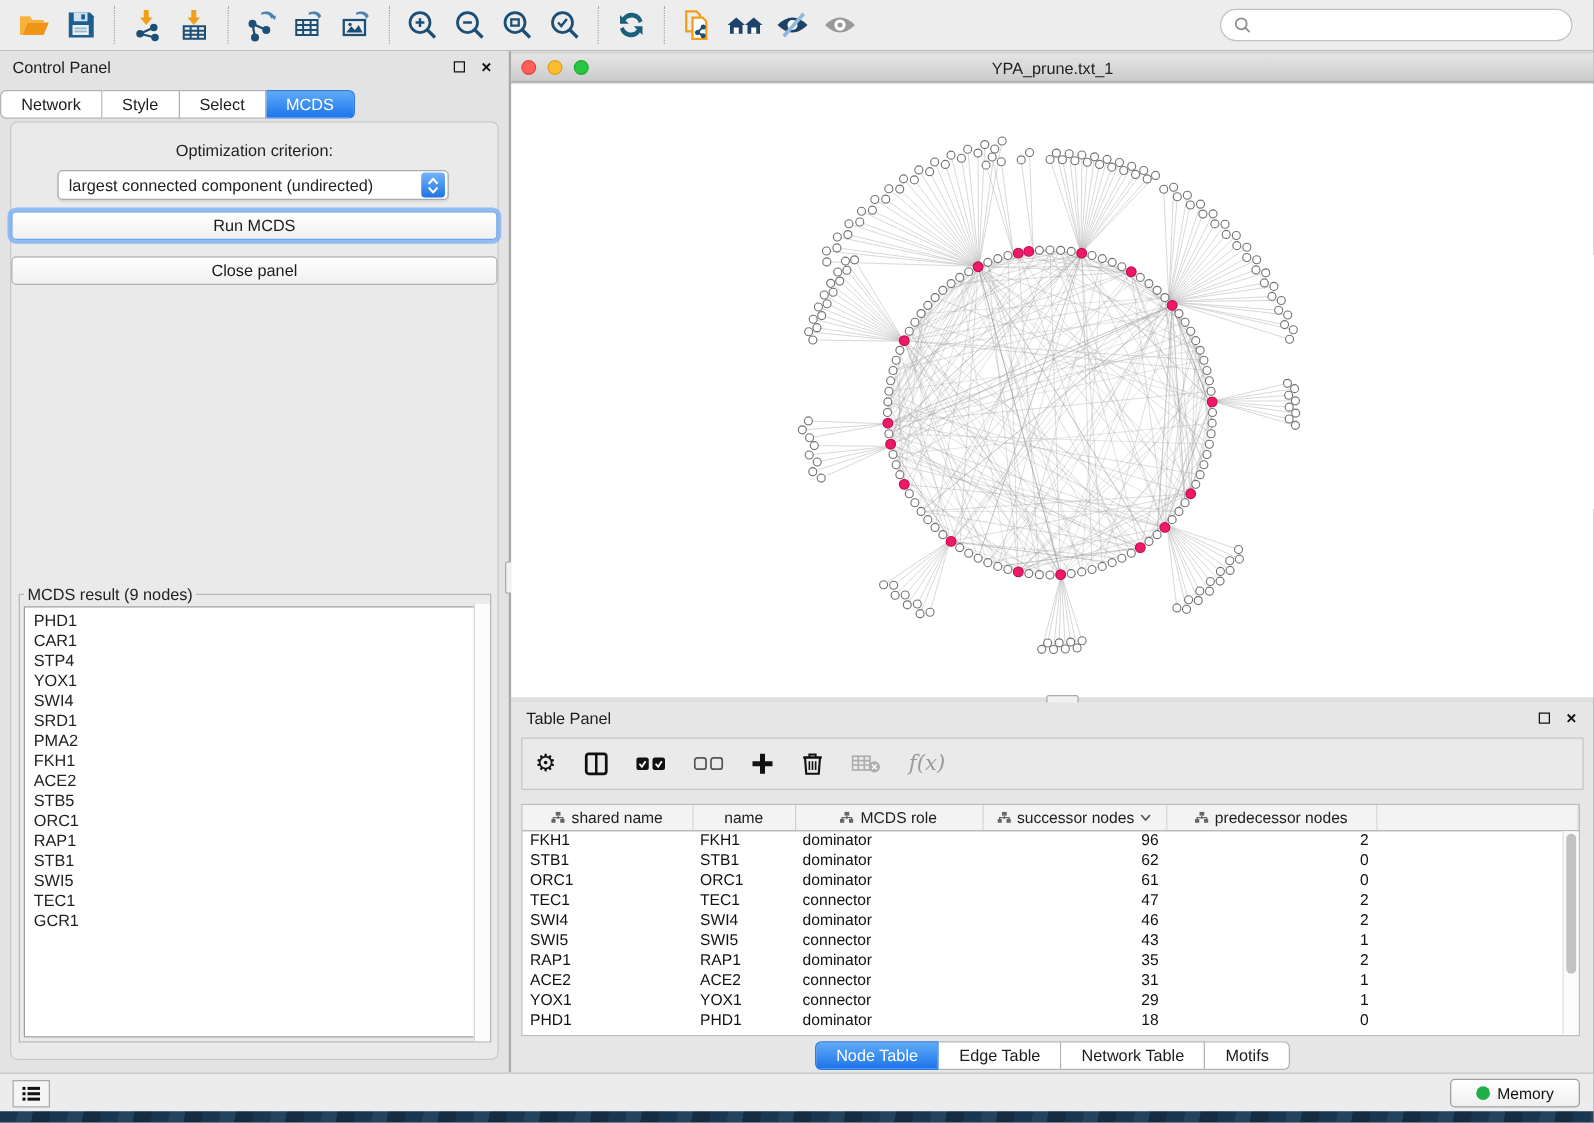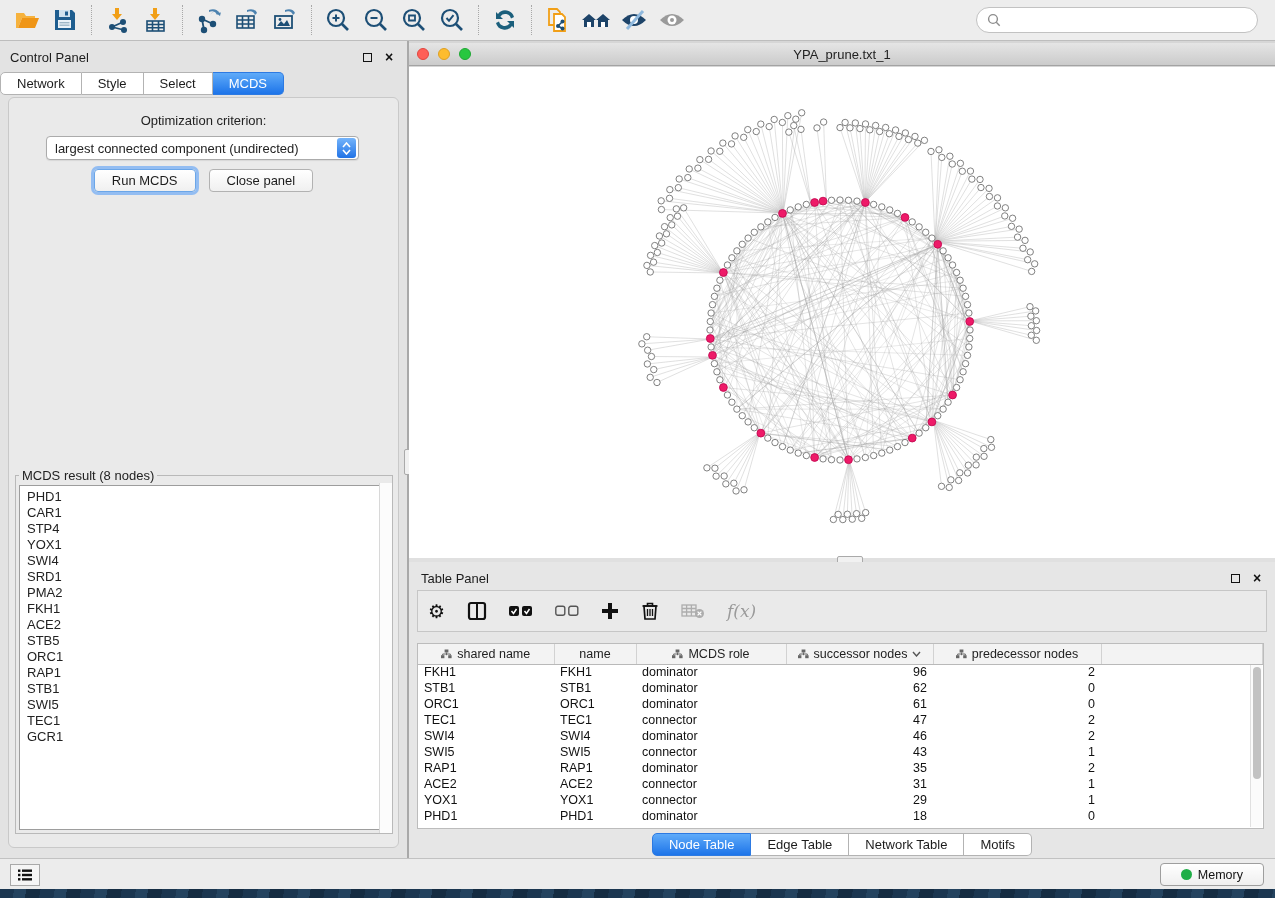--- a/index.html
+++ b/index.html
@@ -10,21 +10,21 @@
   
   .toolbar{position:absolute;left:0;top:0;width:1275px;height:41px;background:#ededed;
            border-bottom:1px solid #bdbdbd;display:flex;align-items:center;padding:0 8px;}
   .tb-icon{width:34px;height:32px;display:flex;align-items:center;justify-content:center;flex:0 0 auto;margin:0 2px;}
   .tb-sep{width:1px;height:30px;margin:0 7px;border-left:1px dotted #a8a8a8;flex:0 0 auto;}
   .search{position:absolute;right:17px;top:7px;width:282px;height:26px;border:1px solid #c2c2c2;
           border-radius:13px;background:#fff;display:flex;align-items:center;padding:0 10px;}
   .search input{border:none;outline:none;flex:1;font-size:13px;font-family:"Liberation Sans",sans-serif;background:transparent;}
 
   
-  .panel-titlebar{height:24px;display:flex;align-items:flex-end;padding:0 10px;font-size:13px;color:#1c1c1c;}
+  .panel-titlebar{height:24px;display:flex;align-items:center;padding:0 10px;font-size:13px;color:#1c1c1c;}
   .pt-spacer{flex:1;}
   .pt-btn{width:16px;height:16px;display:flex;align-items:center;justify-content:center;margin-left:6px;color:#111;}
   .float-glyph{width:9px;height:9px;border:1.5px solid #111;}
   .close-glyph{font-size:14px;font-weight:bold;line-height:1;}
 
   
   .control-panel{position:absolute;left:0;top:41px;width:407px;height:817px;background:#e3e3e3;}
   .seg-tabs{display:flex;justify-content:flex-start;margin-top:7px;}
   .seg-tab{height:23px;padding:0 16px;display:flex;align-items:center;background:#fff;
            border:1px solid #b3b3b3;border-left:none;font-size:13px;color:#1c1c1c;}
@@ -33,21 +33,21 @@
   .seg-tab.active{background:linear-gradient(#5fabf9,#1d74e9);border-color:#2d7ae2;color:#fff;}
   .cp-card{position:absolute;left:8px;top:56px;width:391px;height:751px;background:#eaeaea;
            border:1px solid #c9c9c9;border-radius:6px;}
   .opt-label{margin-top:15px;text-align:center;font-size:13px;}
   .dropdown{position:absolute;left:37px;top:38px;width:313px;height:24px;background:#fff;border:1px solid #ababab;
             border-radius:4px;display:flex;align-items:center;font-size:13px;box-shadow:0 1px 1px rgba(0,0,0,.08);}
   .dropdown .dd-text{flex:1;padding:0 8px;white-space:nowrap;overflow:hidden;}
   .dd-stepper{width:19px;height:20px;margin-right:2px;border-radius:3px;
               background:linear-gradient(#74b4fb,#2173e6);display:flex;flex-direction:column;
               align-items:center;justify-content:center;gap:1px;}
-  .btn-row{position:absolute;left:0;top:71px;width:100%;display:flex;justify-content:center;gap:13px;}
+  .btn-row{position:absolute;left:0;top:71px;width:100%;display:flex;justify-content:center;gap:13px;flex-direction:column;}
   .mac-btn{height:23px;padding:0 17px;border:1px solid #b2b2b2;border-radius:4px;font-size:13px;
            font-family:"Liberation Sans",sans-serif;background:linear-gradient(#ffffff,#f0f0f0);color:#1c1c1c;}
   .mac-btn.focus-ring{box-shadow:0 0 0 3px rgba(110,170,245,.7);border-color:#6ba6e8;}
   .result-box{position:absolute;left:6px;top:370px;width:378px;height:366px;border:1px solid #b9b9b9;
               margin:0;padding:0;}
   .result-box legend{font-size:13px;padding:0 3px;margin-left:3px;}
   .result-list{position:absolute;left:3px;top:2px;right:3px;bottom:3px;background:#fff;border:1px solid #9d9d9d;
                font-size:13px;line-height:16px;padding:3px 0 0 7px;overflow:hidden;}
   .result-scroll{position:absolute;right:0;top:0;bottom:0;width:13px;background:#fcfcfc;border-left:1px solid #d8d8d8;}
 
@@ -271,21 +271,21 @@
           <svg width="9" height="6" viewBox="0 0 9 6">
               <path d="M1 1l3.5 4L8 1" fill="none" stroke="#fff" stroke-width="1.6"></path>
             </svg>
         </span>
       </div>
       <div class="btn-row">
         <button class="mac-btn focus-ring">Run MCDS</button>
         <button class="mac-btn">Close panel</button>
       </div>
       <fieldset class="result-box">
-        <legend>MCDS result (8 nodes)</legend>
+        <legend>MCDS result (9 nodes)</legend>
         <div style="position:relative;width:100%;height:100%;">
           <div class="result-list" id="mcds-list">
               <div>PHD1</div>
               <div>CAR1</div>
               <div>STP4</div>
               <div>YOX1</div>
               <div>SWI4</div>
               <div>SRD1</div>
               <div>PMA2</div>
               <div>FKH1</div>

